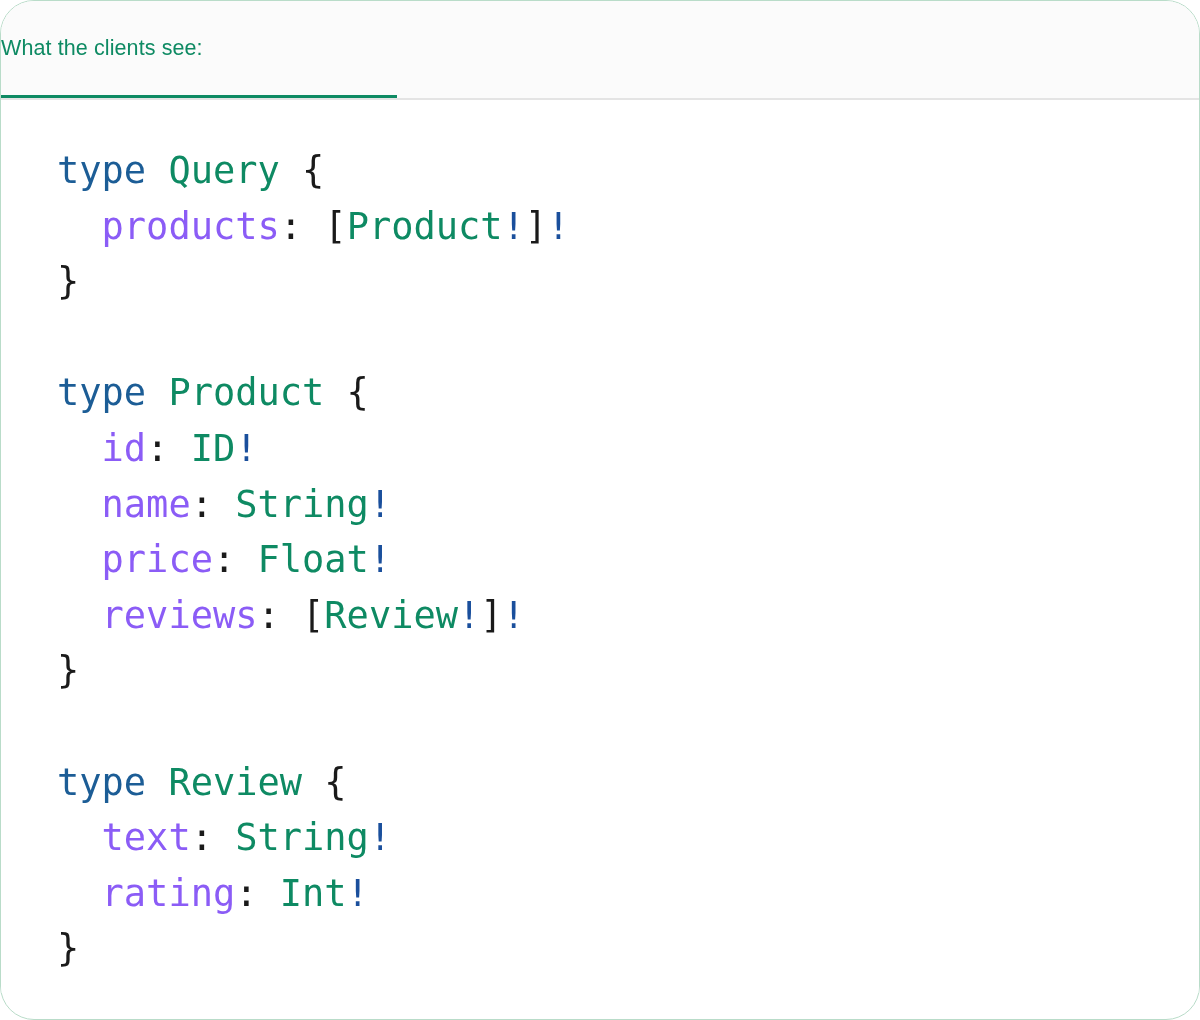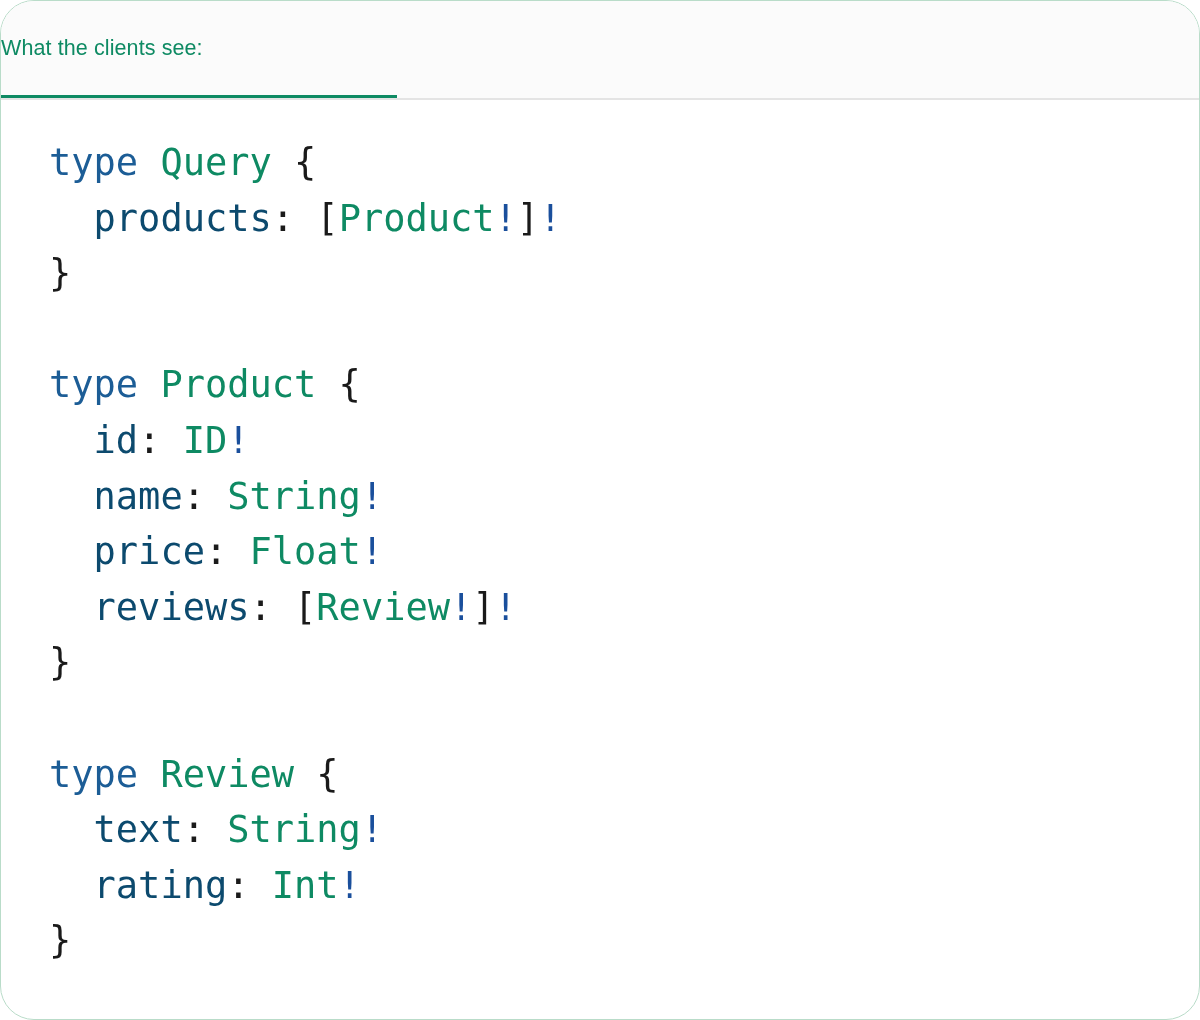--- a/index.html
+++ b/index.html
@@ -54,41 +54,41 @@
     font-family: "Liberation Sans", sans-serif;
     font-weight: 400;
     letter-spacing: 0.1px;
     white-space: nowrap;
   }
 
   
   .codepanel {
     position: relative;
     background: #ffffff;
-    padding: 8px;
+    padding: 16px;
   }
   .code {
     margin: 0;
     padding: 27px 0 0 40px;
     font-family: "DejaVu Sans Mono", monospace;
     font-size: 37px;
     line-height: 55.6px;
     color: #1a1a1a;
     white-space: pre;
     letter-spacing: 0px;
     font-weight: 400;
   }
   .code .ln { display: block; height: 55.6px; }
   .code .blank { display: block; height: 55.6px; }
 
   .t-kw   { color: #1c5d96; }   
   .t-type { color: #0e8a63; }   
   .t-bang { color: #1a4f9c; }   
   .t-pun  { color: #1a1a1a; }   
-  .t-fld  { color: #0c4a6e; }   
+  .t-fld  { color: #8b5cf6; }   
 </style>
 </head>
 <body>
 
 <div class="card">
 
   <div class="tabbar">
     <div class="tab">
       <span class="tab-label">What the clients see:</span>
     </div>

